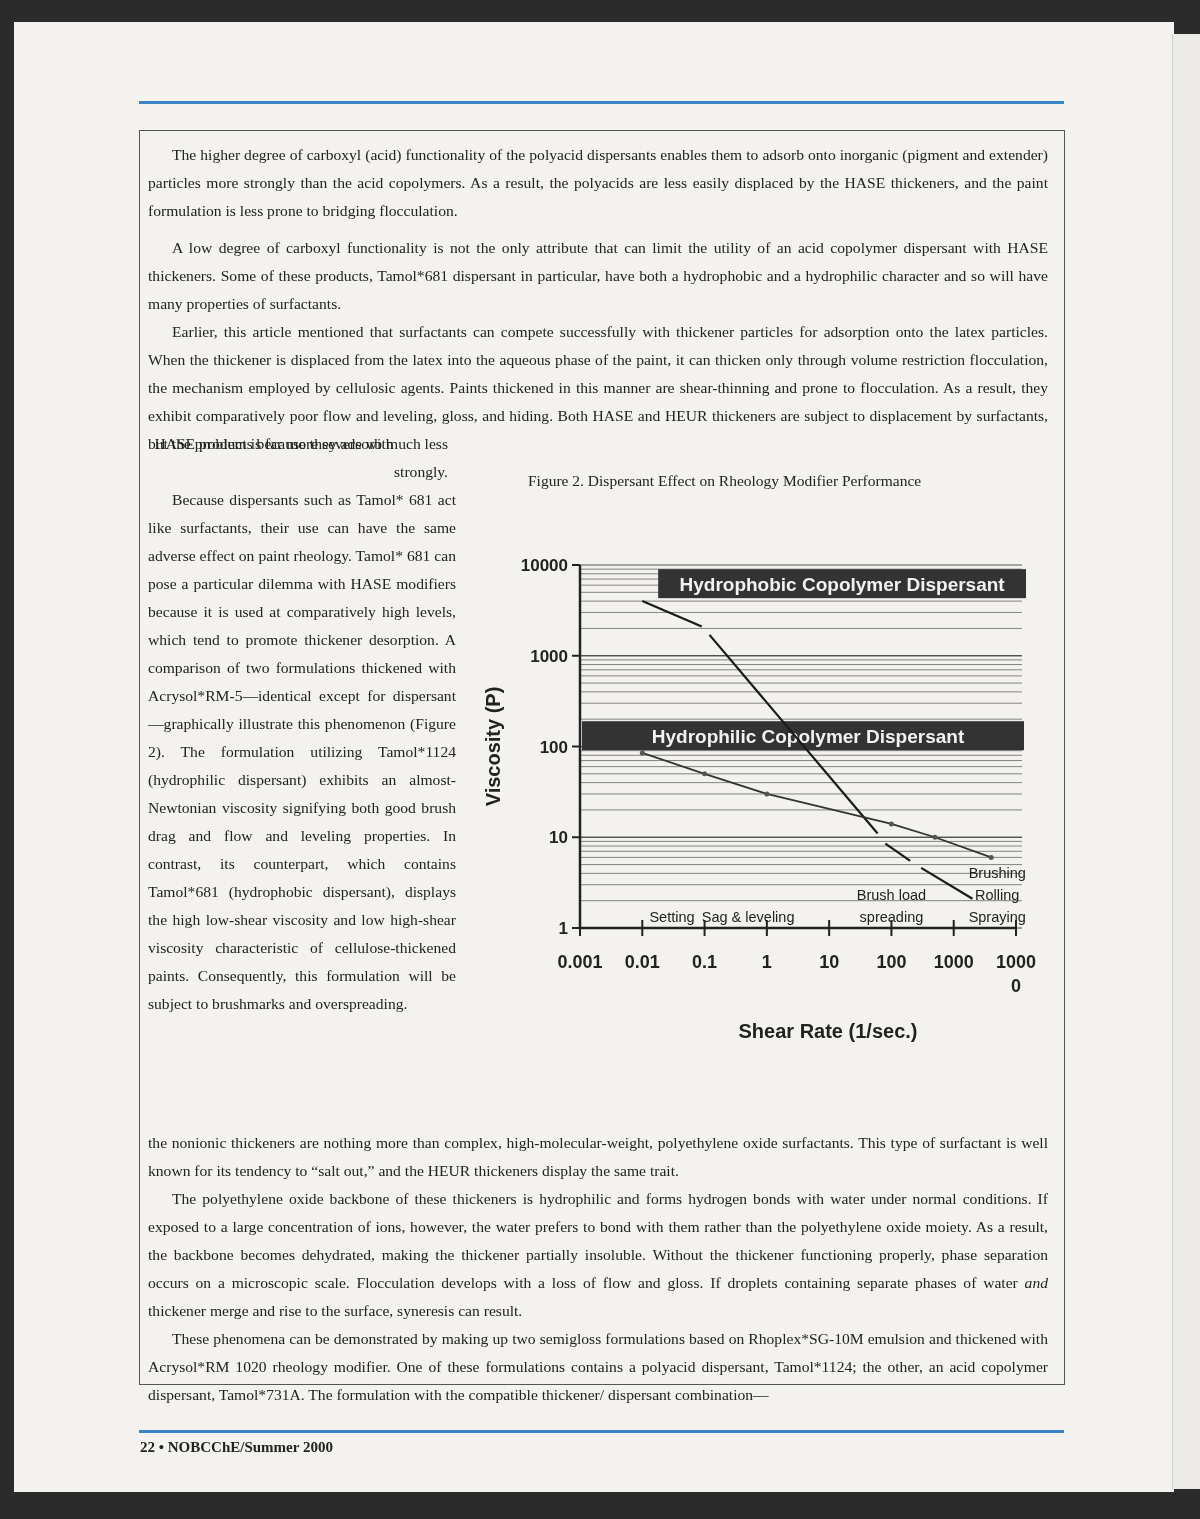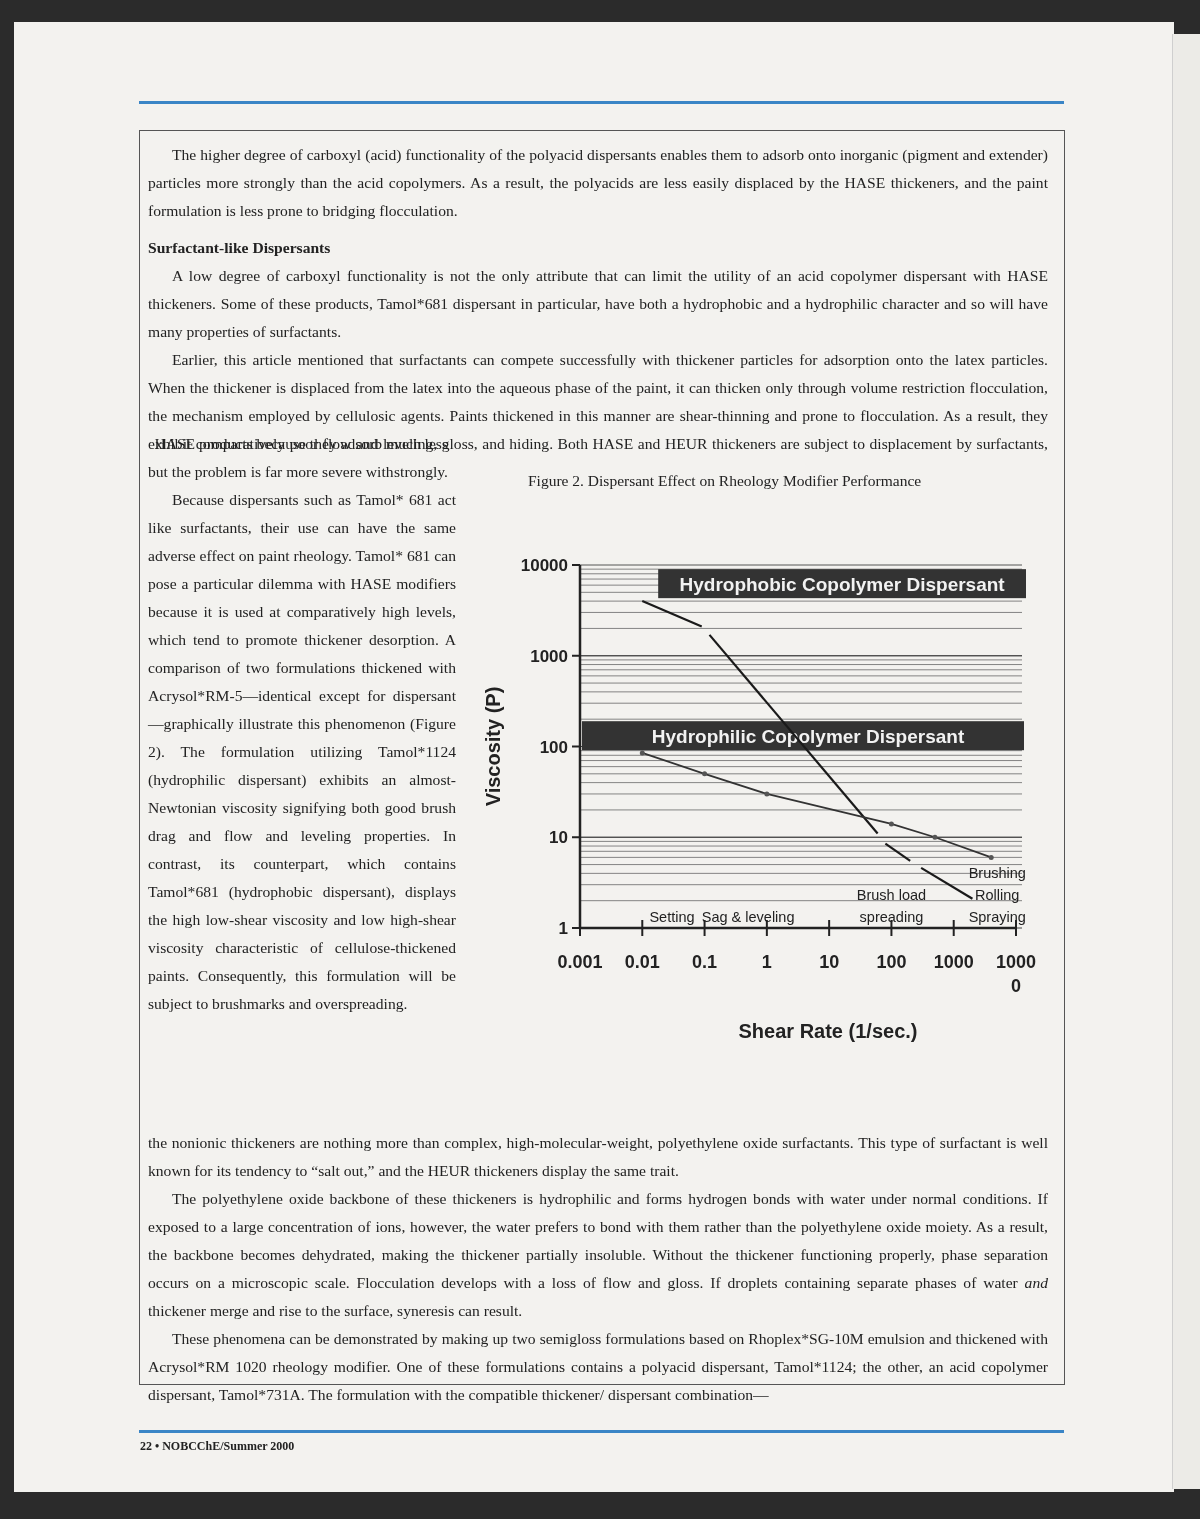--- a/index.html
+++ b/index.html
@@ -8,38 +8,37 @@
   .page-edge { position:absolute; left:1172px; top:34px; width:28px; height:1455px; background:#ecebe7; border-left:1px solid #cfcfcf; }
   .rule { position:absolute; left:139px; width:925px; height:3px; background:#3a85c6; }
   .frame { position:absolute; left:139px; top:130px; width:924px; height:1253px; border:1px solid #555; }
   .txt { position:absolute; font-size:15.6px; line-height:28px; color:#222; text-align:justify; }
   .txt p { margin:0; }
   .ind { text-indent:24px; }
   .head { font-weight:bold; }
   .full { left:148px; width:900px; }
   .col { left:148px; width:308px; }
   .figtitle { position:absolute; left:528px; top:472px; font-family:"Liberation Serif", serif; font-weight:normal; font-size:15.5px; color:#222; }
-  .footer { position:absolute; left:140px; top:1439px; font-family:"Liberation Serif", serif; font-weight:bold; font-size:12px; color:#222; }
+  .footer { position:absolute; left:140px; top:1439px; font-family:"Liberation Serif", serif; font-weight:bold; font-size:15px; color:#222; }
   svg text { font-family:"Liberation Sans", sans-serif; }
 </style>
 </head>
 <body>
 
 <div class="page"></div>
 <div class="page-edge"></div>
 
 <div class="rule" style="top:101px"></div>
 <div class="frame"></div>
 
 <div class="txt full" style="top:141px">
   <p class="ind">The higher degree of carboxyl (acid) functionality of the polyacid dispersants enables them to adsorb onto inorganic (pigment and extender) particles more strongly than the acid copolymers. As a result, the polyacids are less easily displaced by the HASE thickeners, and the paint formulation is less prone to bridging flocculation.</p>
 </div>
 
 <div class="txt full" style="top:234px">
-  <p class="head">Surfactant-like Dispersants</p>
   <p class="ind">A low degree of carboxyl functionality is not the only attribute that can limit the utility of an acid copolymer dispersant with HASE thickeners. Some of these products, Tamol*681 dispersant in particular, have both a hydrophobic and a hydrophilic character and so will have many properties of surfactants.</p>
   <p class="ind">Earlier, this article mentioned that surfactants can compete successfully with thickener particles for adsorption onto the latex particles. When the thickener is displaced from the latex into the aqueous phase of the paint, it can thicken only through volume restriction flocculation, the mechanism employed by cellulosic agents. Paints thickened in this manner are shear-thinning and prone to flocculation. As a result, they exhibit comparatively poor flow and leveling, gloss, and hiding. Both HASE and HEUR thickeners are subject to displacement by surfactants, but the problem is far more severe with</p>
 </div>
 
 <div class="txt col" style="top:430px">
   <p style="text-align:right;width:300px">HASE products because they adsorb much less strongly.</p>
   <p class="ind">Because dispersants such as Tamol* 681 act like surfactants, their use can have the same adverse effect on paint rheology. Tamol* 681 can pose a particular dilemma with HASE modifiers because it is used at comparatively high levels, which tend to promote thickener desorption. A comparison of two formulations thickened with Acrysol*RM-5—identical except for dispersant—graphically illustrate this phenomenon (Figure 2). The formulation utilizing Tamol*1124 (hydrophilic dispersant) exhibits an almost-Newtonian viscosity signifying both good brush drag and flow and leveling properties. In contrast, its counterpart, which contains Tamol*681 (hydrophobic dispersant), displays the high low-shear viscosity and low high-shear viscosity characteristic of cellulose-thickened paints. Consequently, this formulation will be subject to brushmarks and overspreading.</p>
   <p style="height:23px"></p>
 </div>
 

